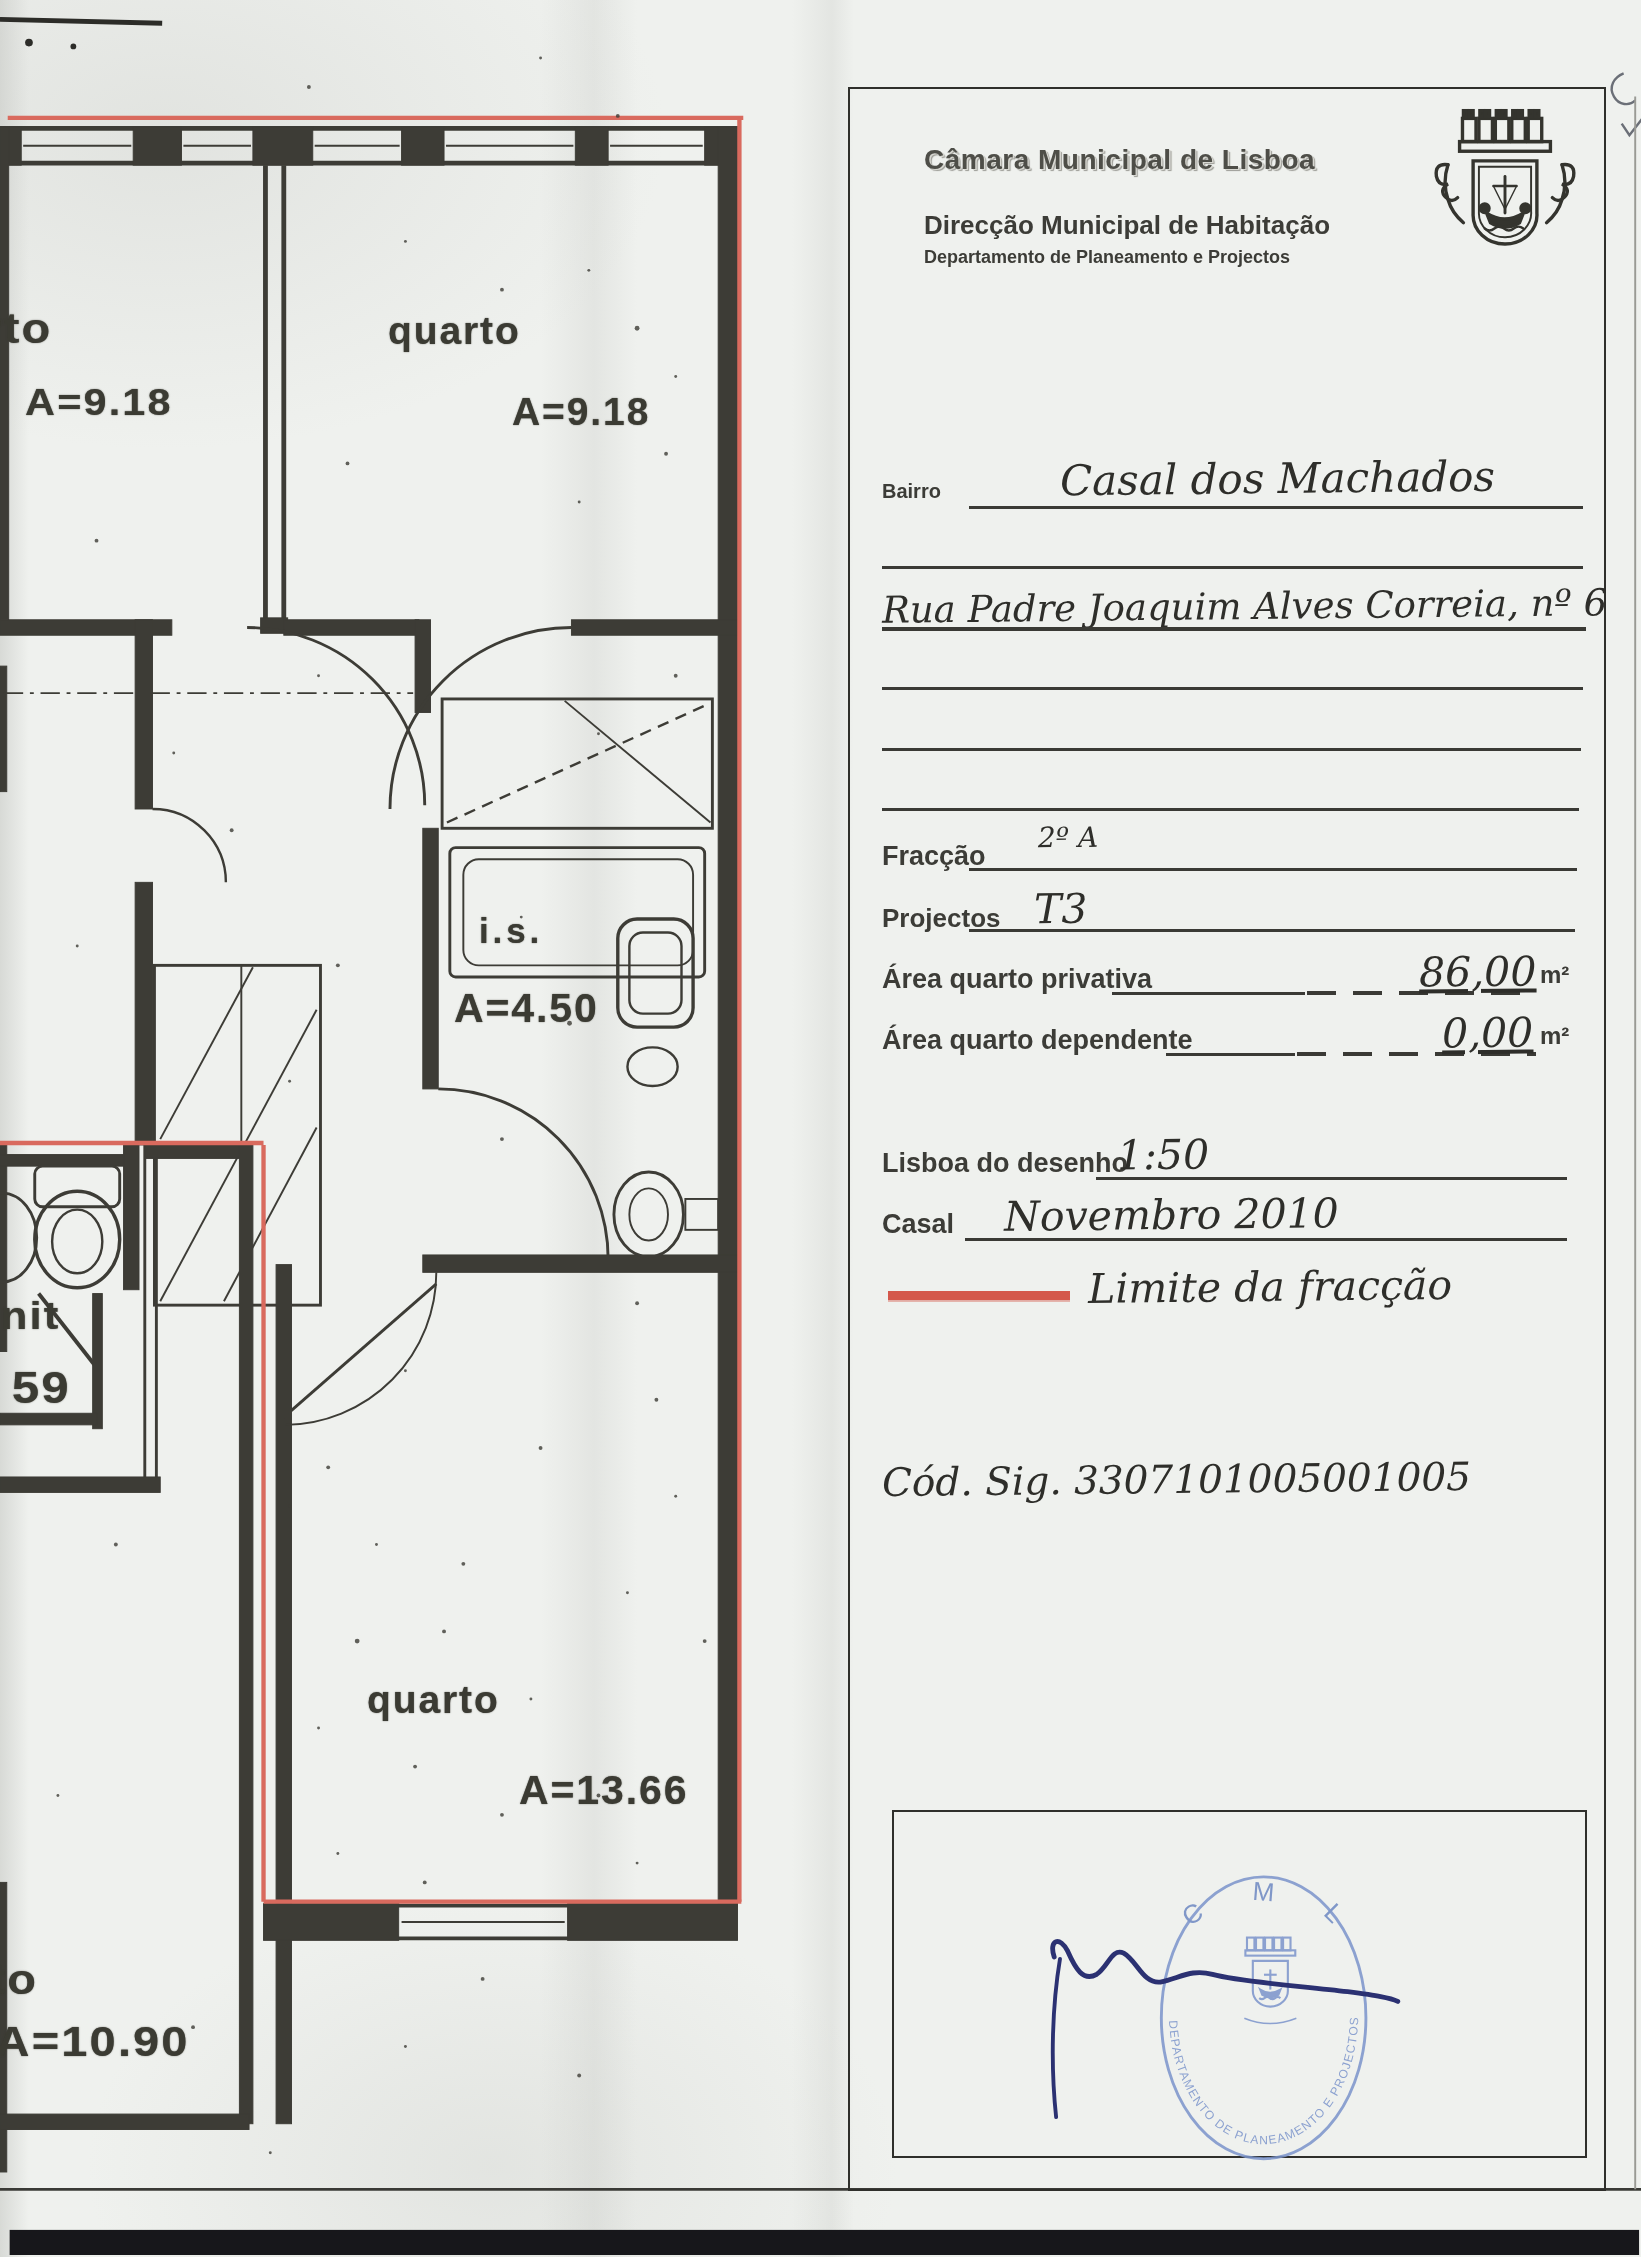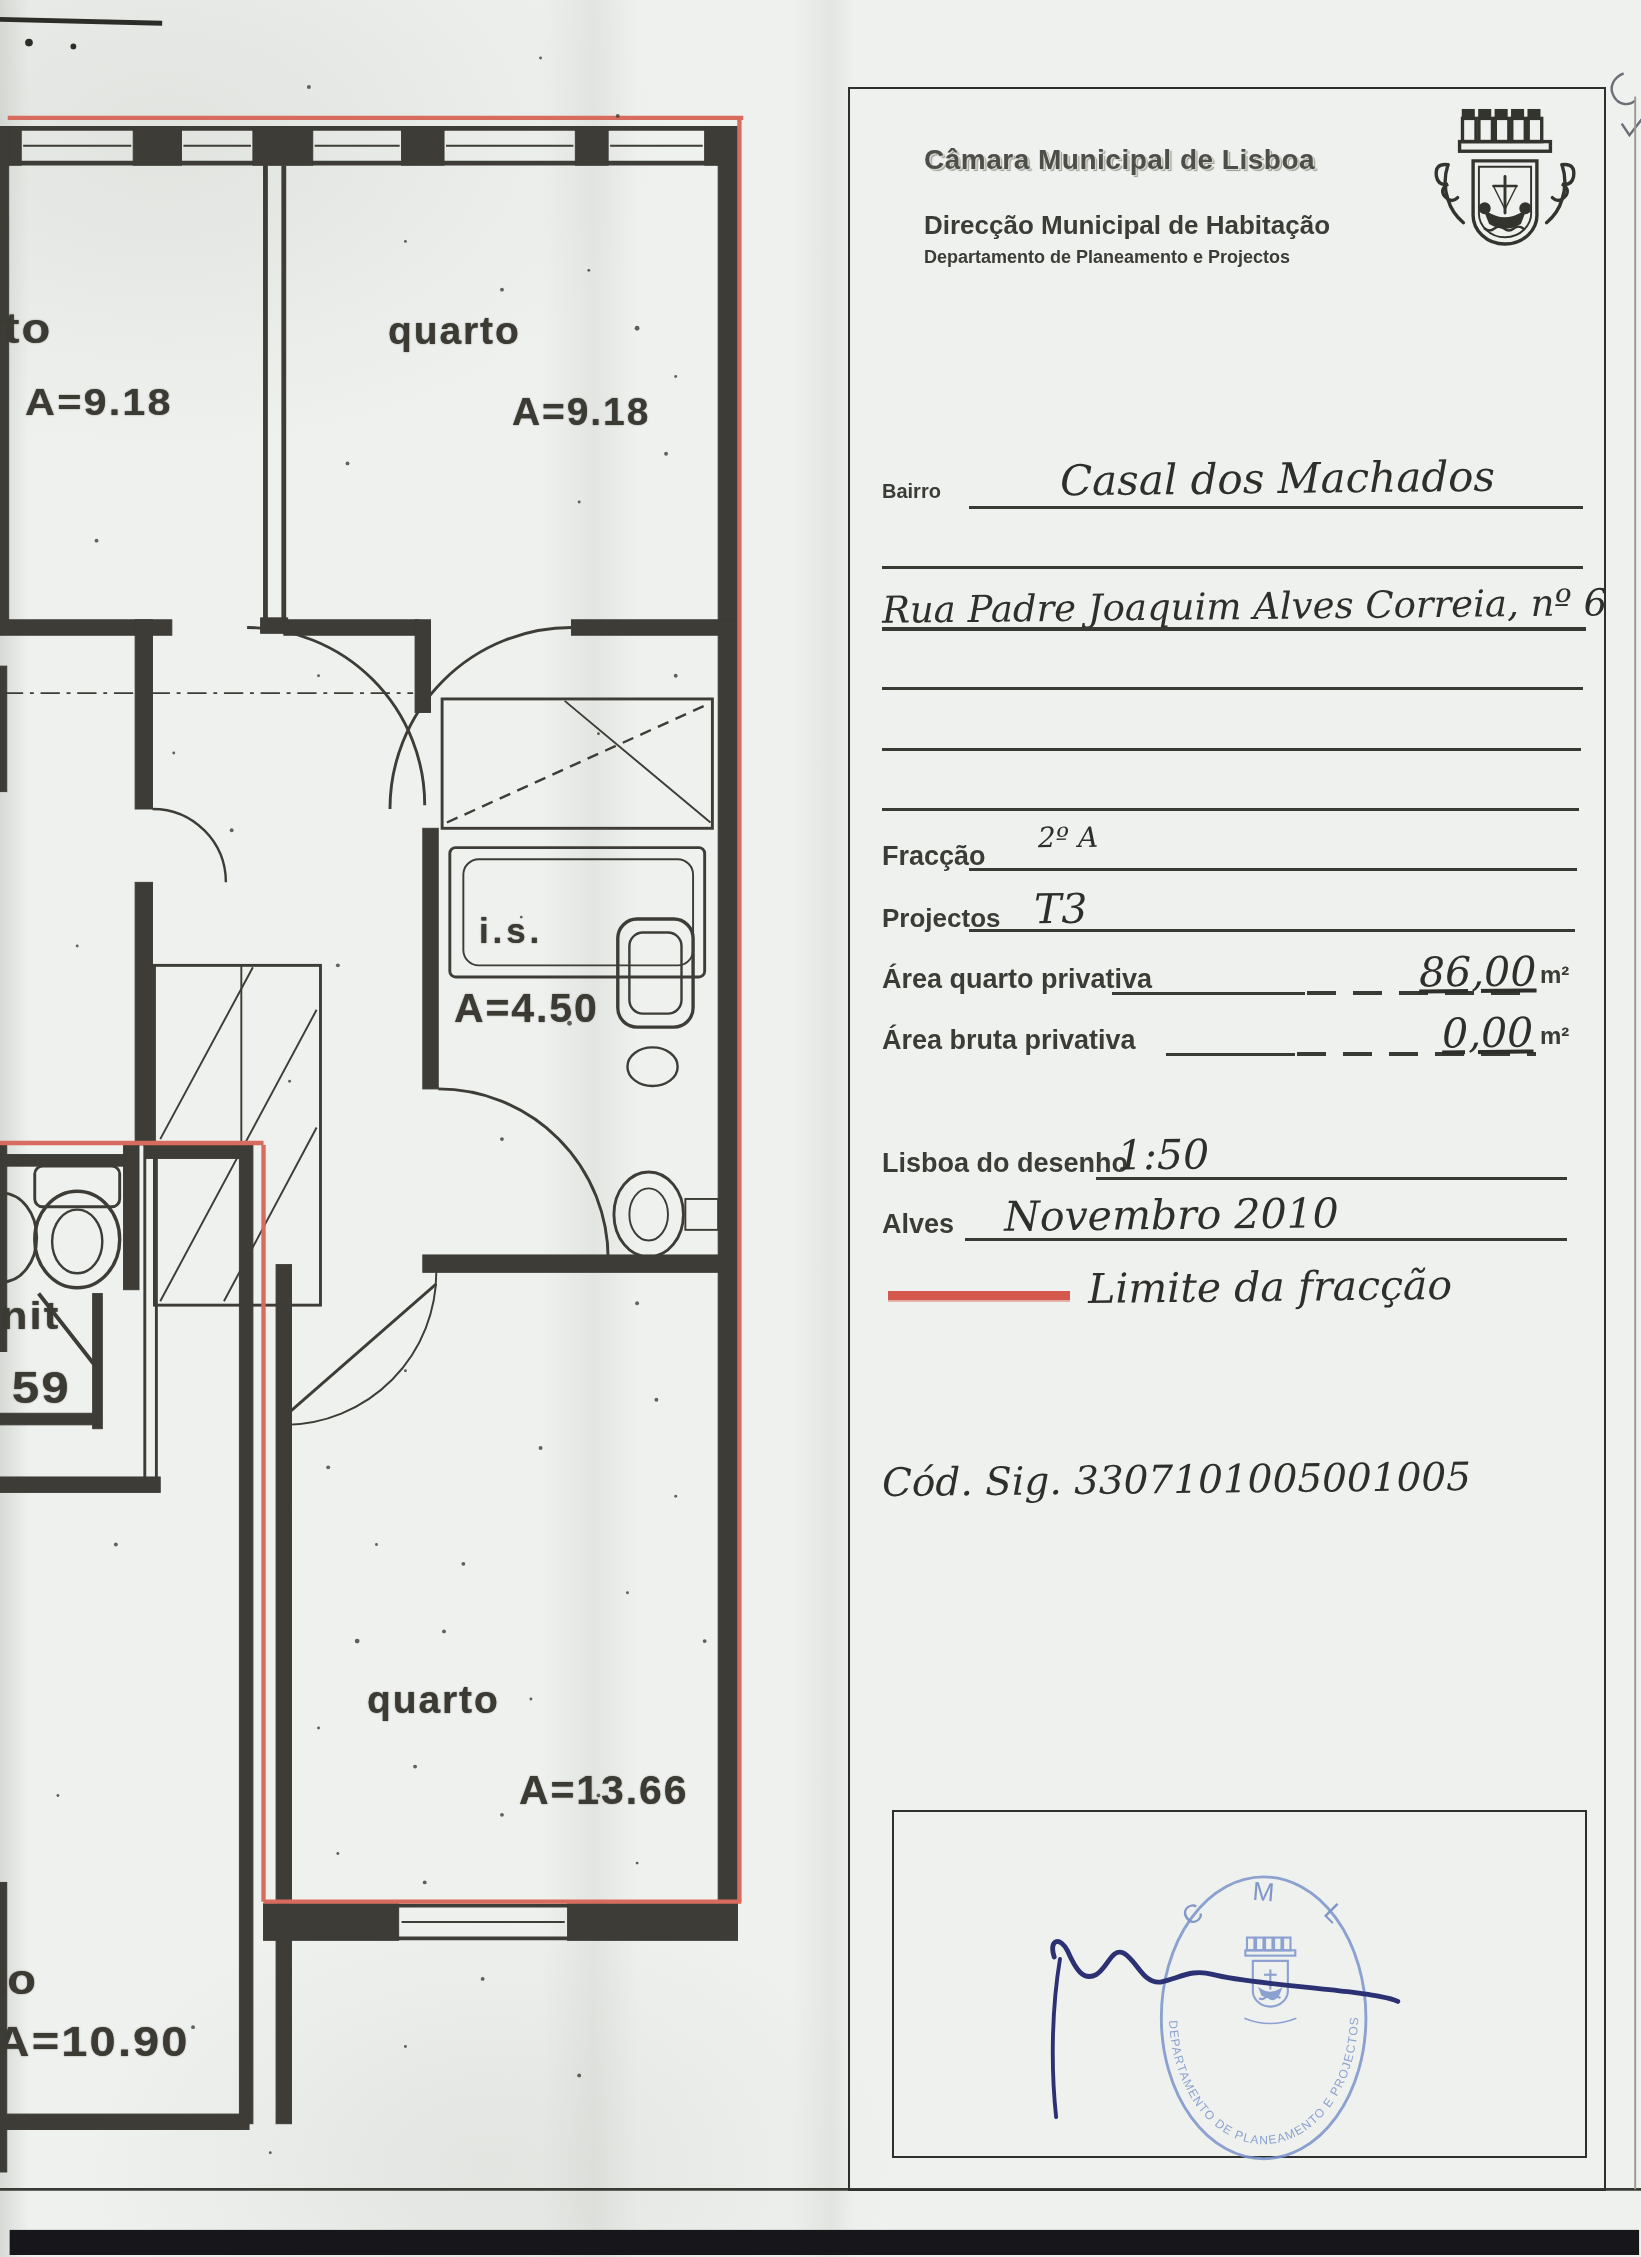--- a/index.html
+++ b/index.html
@@ -324,31 +324,31 @@
     <div class="lbl" id="f-tip-lbl">Projectos</div>
     <div class="hw" id="f-tip-val">T3</div>
     <div class="ul" id="u-tip"></div>
 
     <div class="lbl" id="f-abp-lbl">Área quarto privativa</div>
     <div class="ul" id="u-abp"></div>
     <div class="dash" id="d-abp"></div>
     <div class="hw" id="f-abp-val">86,00</div>
     <div class="lbl" id="f-abp-unit">m²</div>
 
-    <div class="lbl" id="f-abd-lbl">Área bruta privativa</div>
+    <div class="lbl" id="f-abd-lbl">Área quarto dependente</div>
     <div class="ul" id="u-abd"></div>
     <div class="dash" id="d-abd"></div>
     <div class="hw" id="f-abd-val">0,00</div>
     <div class="lbl" id="f-abd-unit">m²</div>
 
     <div class="lbl" id="f-esc-lbl">Lisboa do desenho</div>
     <div class="hw" id="f-esc-val">1:50</div>
     <div class="ul" id="u-esc"></div>
 
-    <div class="lbl" id="f-data-lbl">Alves</div>
+    <div class="lbl" id="f-data-lbl">Casal</div>
     <div class="hw" id="f-data-val">Novembro 2010</div>
     <div class="ul" id="u-data"></div>
 
     <div id="legend-bar"></div>
     <div class="hw" id="legend-txt">Limite da fracção</div>
 
     <div class="hw" id="f-codsig">Cód. Sig. 3307101005001005</div>
 
     <div class="sigbox">
       <svg id="stampsvg" width="691" height="344" viewBox="0 0 716 356" style="overflow:visible">

